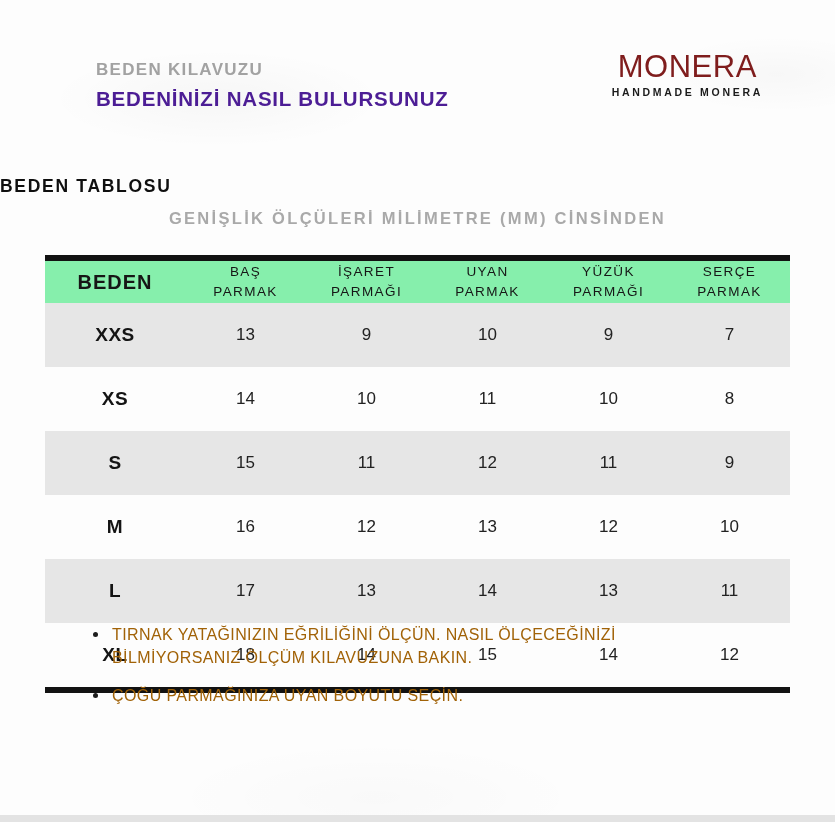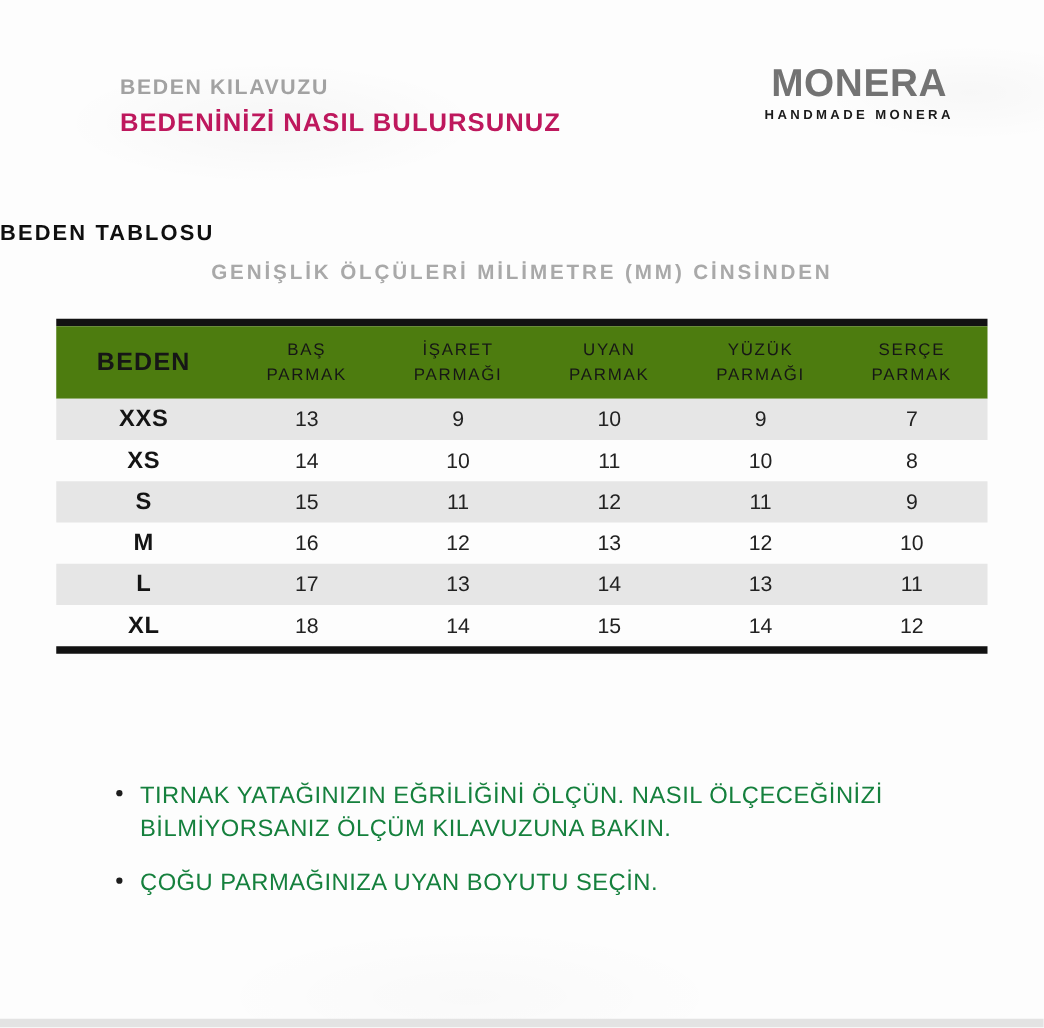--- a/index.html
+++ b/index.html
@@ -17,28 +17,28 @@
   }
 
   
   .header-left { position: absolute; left: 68px; top: 60px; margin-left: 28px; }
   .eyebrow {
     font-size: 17px; font-weight: bold; letter-spacing: 1.3px;
     color: #a2a2a2; margin-bottom: 7px;
   }
   .page-title {
     font-size: 20.5px; font-weight: bold; letter-spacing: 0.8px;
-    color: #be185d;
+    color: #4c1d95;
   }
 
   
   .brand { position: absolute; right: 72px; top: 50px; text-align: center; }
   .brand-name {
-    font-size: 31px; font-weight: 700; letter-spacing: 0.5px;
-    color: #737373; line-height: 1.1;
+    font-size: 31px; font-weight: 400; letter-spacing: 0.5px;
+    color: #7f1d1d; line-height: 1.1;
   }
   .brand-tagline {
     font-size: 10.5px; font-weight: bold; letter-spacing: 2.7px;
     color: #1b1b1b; margin-top: 2px;
   }
 
   
   .section-title {
     position: absolute; top: 176px; left: 0; width: 100%;
     font-size: 17.5px; font-weight: bold;
@@ -53,39 +53,39 @@
   
   .size-table {
     position: absolute; left: 45px; top: 255px; width: 745px;
     border-top: 6px solid #121212; border-bottom: 6px solid #121212;
   }
   .trow {
     display: grid;
     grid-template-columns: 140px repeat(5, 1fr);
     align-items: center;
   }
-  .thead { height: 58px; background: #4d7c0f; }
-  .drow { height: 33px; }
+  .thead { height: 42px; background: #86efac; }
+  .drow { height: 64px; }
   .drow.striped { background: #e6e6e6; }
   .tcell { text-align: center; font-size: 17px; color: #222; }
   .thead .tcell {
     font-size: 13.5px; letter-spacing: 1.4px; line-height: 1.5; color: #161616;
   }
   .thead .tcell span { display: block; }
   .thead .size-col { font-size: 20px; font-weight: bold; letter-spacing: 1px; }
   .drow .size-col { font-size: 19px; font-weight: bold; letter-spacing: 0.5px; color: #141414; }
 
   
   .notes {
     position: absolute; left: 88px; top: 624px; width: 648px;
     margin: 0; padding: 0; list-style: none;
   }
   .notes li {
     position: relative; padding-left: 24px;
-    font-size: 19px; letter-spacing: 0.4px; color: #15803d;
+    font-size: 16px; letter-spacing: 0.4px; color: #a16207;
     line-height: 1.42; margin-bottom: 16px;
   }
   .notes li::before {
     content: ""; position: absolute; left: 5px; top: 8px;
     width: 5px; height: 5px; border-radius: 50%; background: #1d1d1d;
   }
 
   .photo-edge {
     position: absolute; left: 0; bottom: 0; width: 100%; height: 7px;
     background: #e3e3e3;

